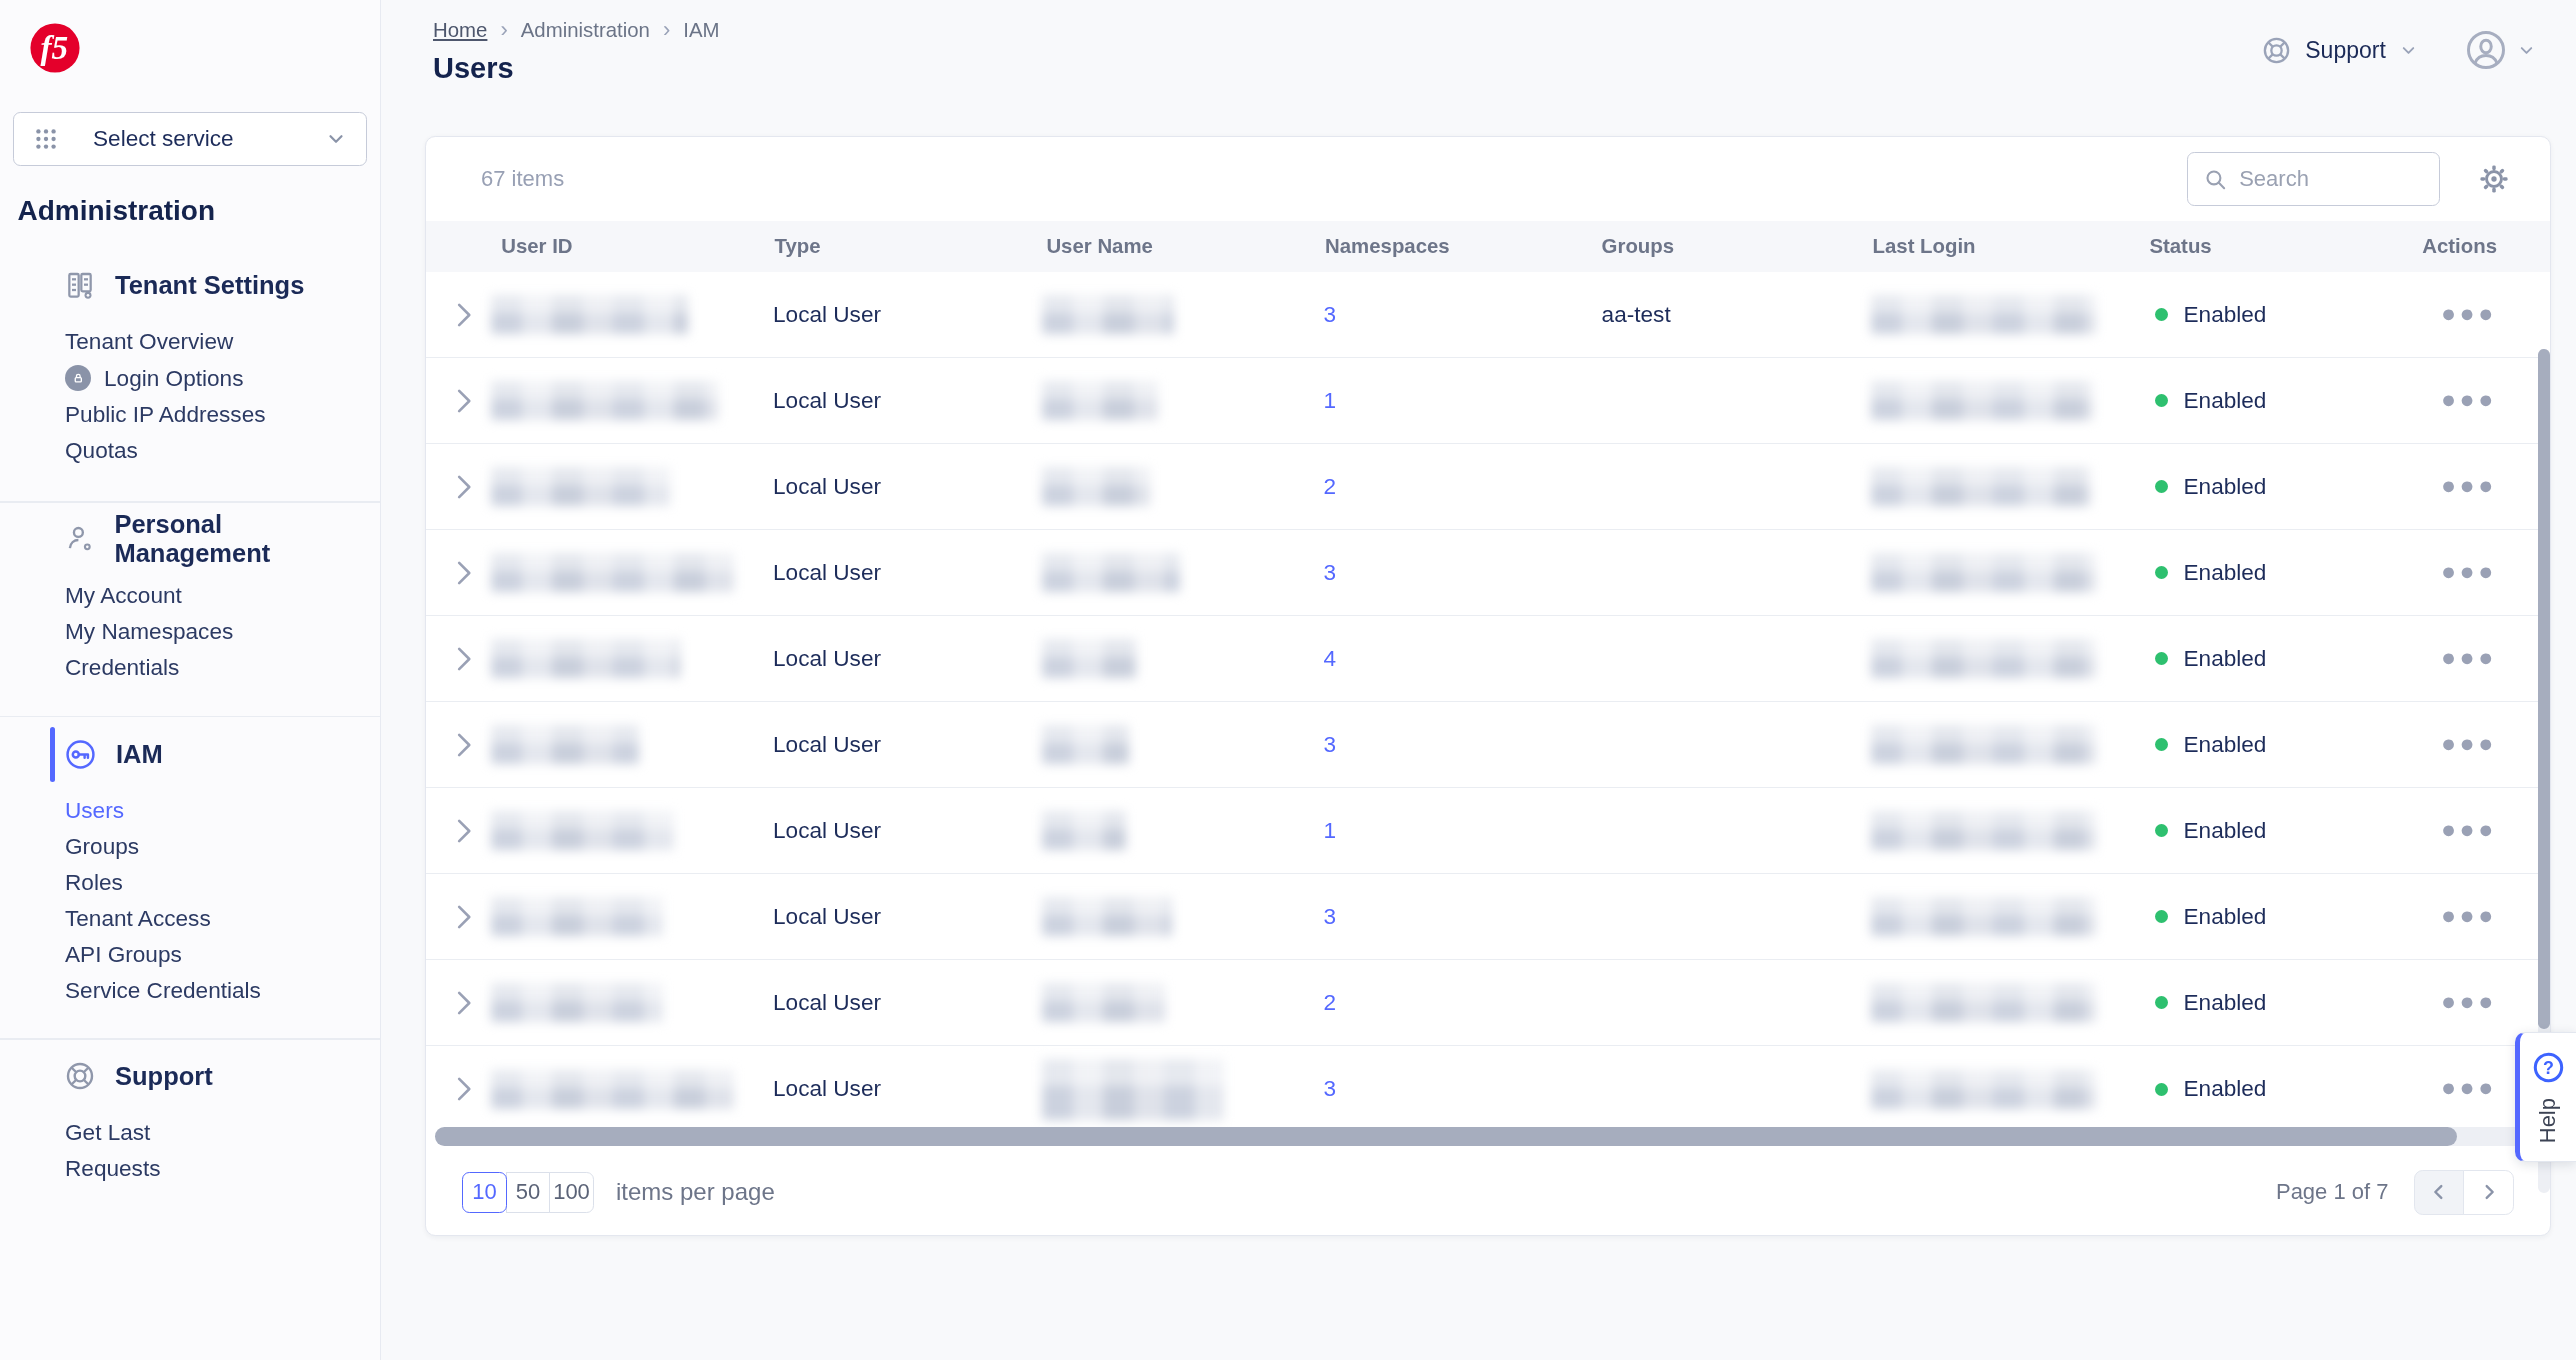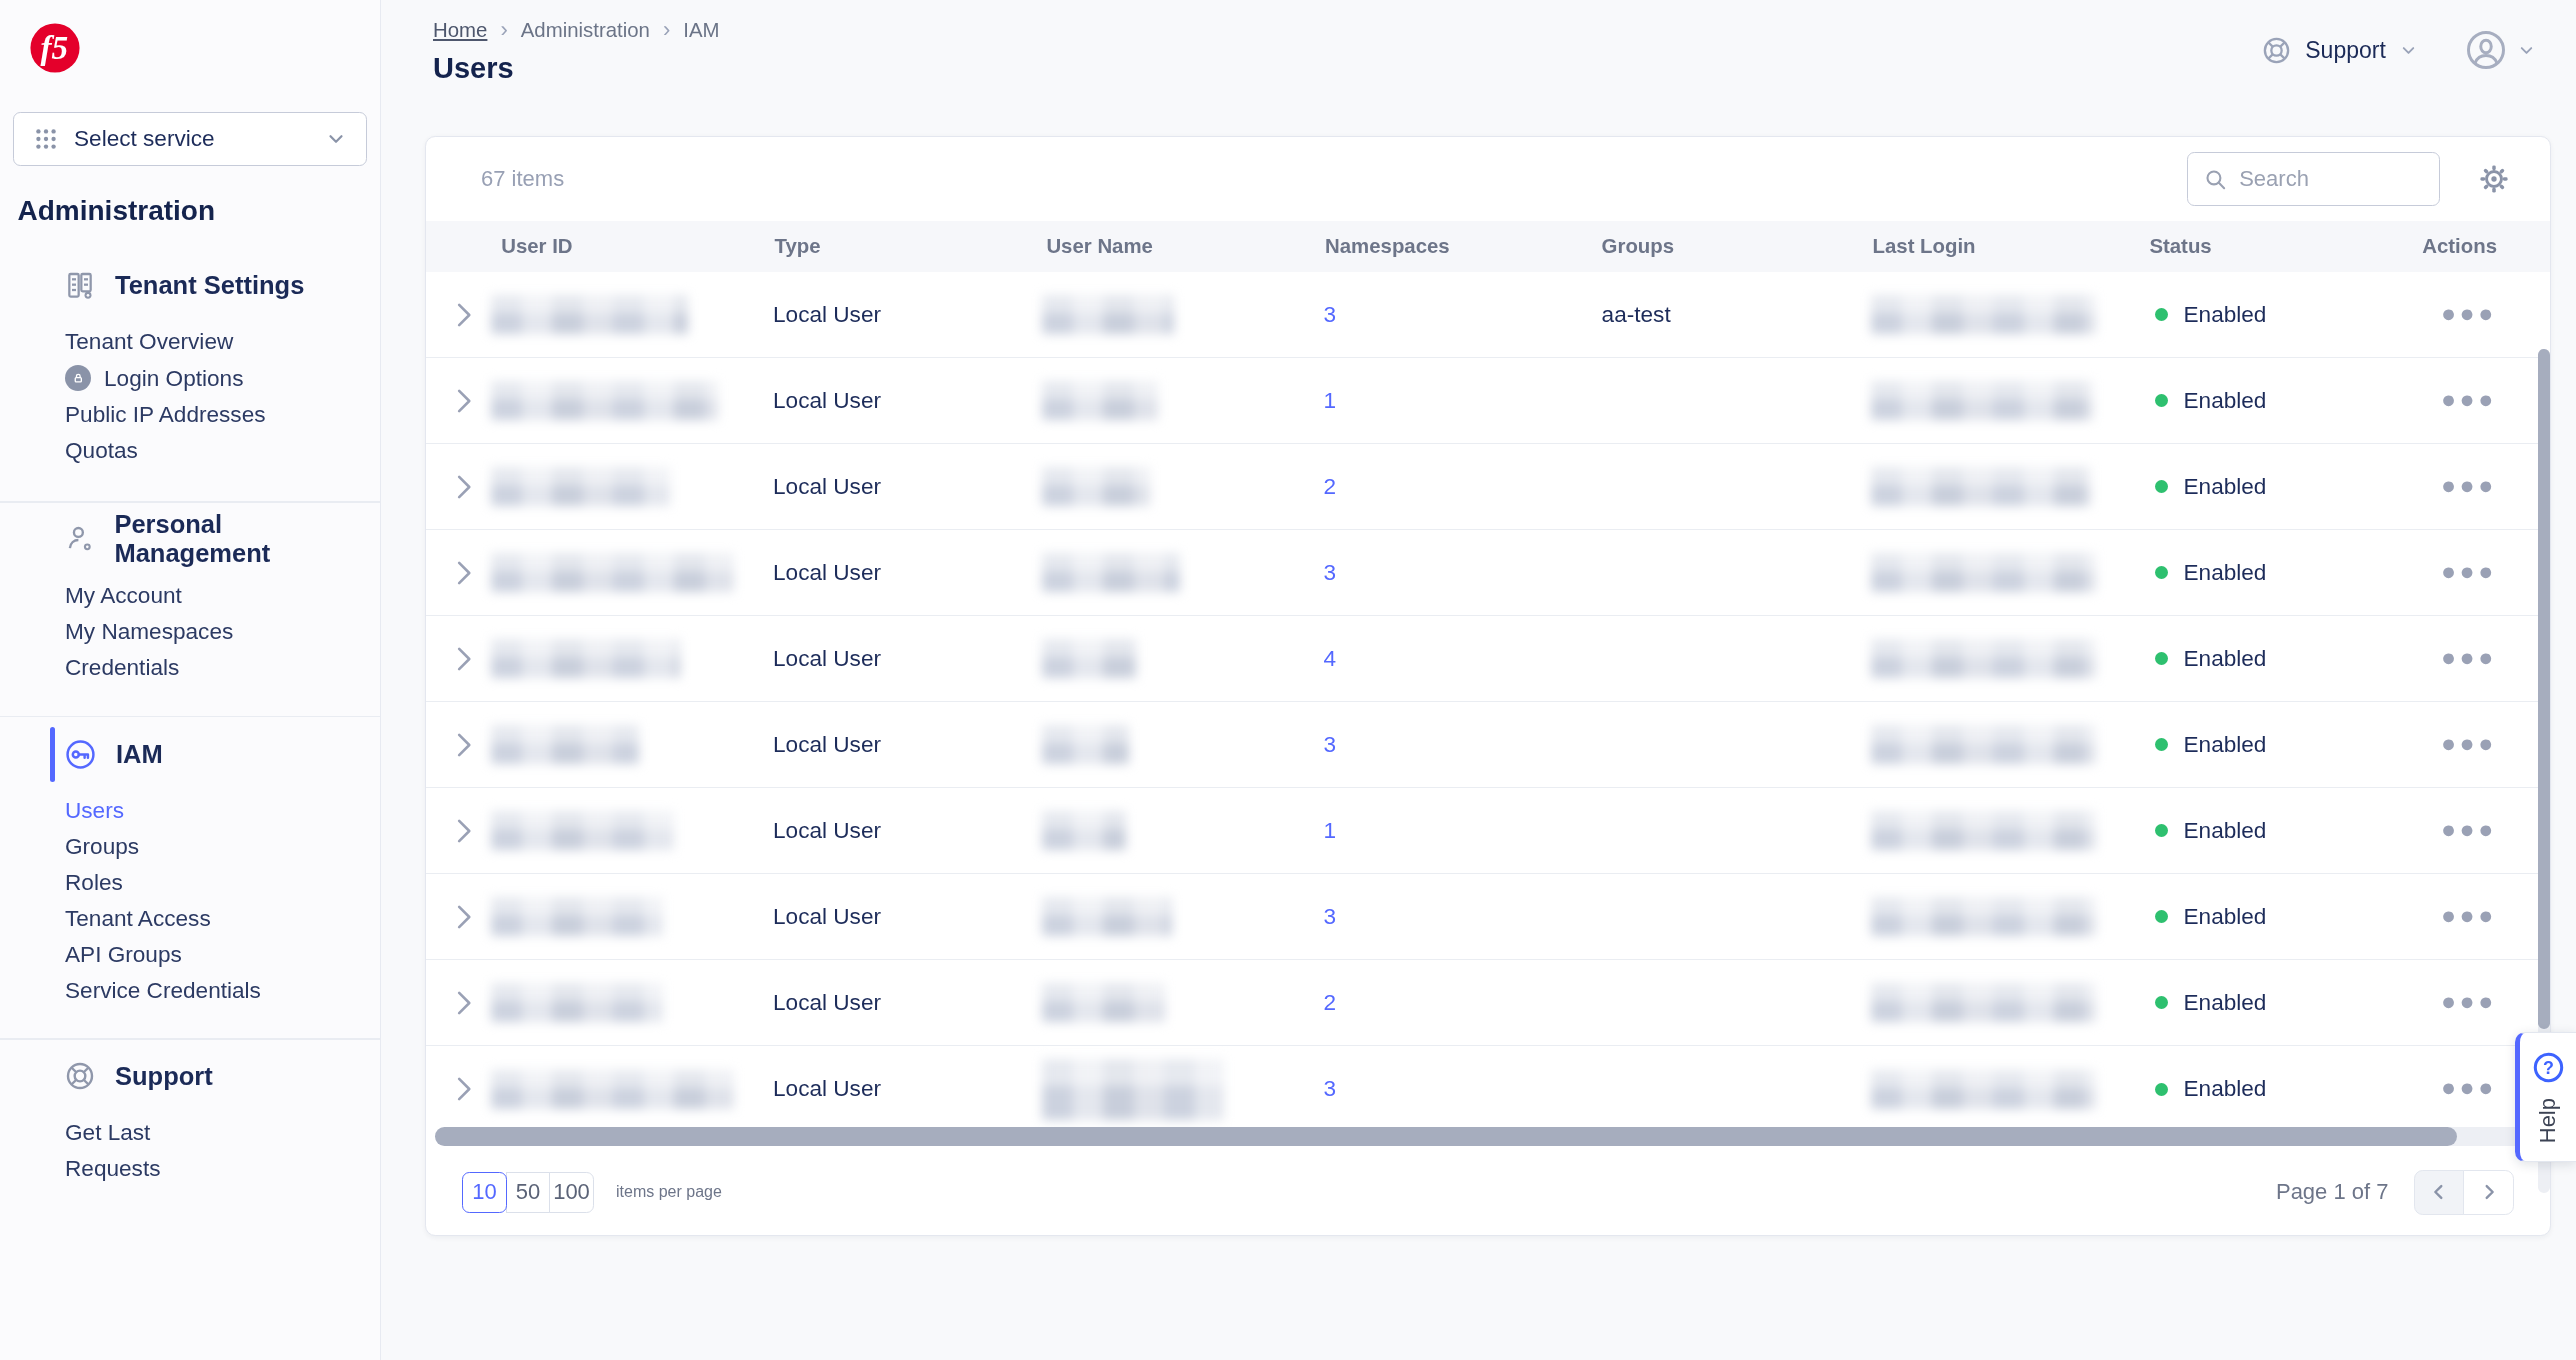--- a/index.html
+++ b/index.html
@@ -16,21 +16,21 @@
   }
   *{box-sizing:border-box;margin:0;padding:0;}
   html,body{width:2576px;height:1361px;overflow:hidden;background:#f8f9fb;
     font-family:"Liberation Sans",sans-serif;color:var(--navy);}
   .app{display:flex;width:100%;height:100%;}
 
   
   .sidebar{width:381px;min-width:381px;height:100%;background:#fbfbfd;border-right:1.5px solid var(--border);position:relative;}
   .logo{margin:22px 0 0 29px;width:52px;height:52px;}
   .select-service{margin:38px 13px 0 13px;height:54px;border:1.5px solid #c6cbd9;border-radius:7.3px;
-    background:#fff;display:flex;align-items:center;padding:0 19px;gap:15px;cursor:pointer;}
+    background:#fff;display:flex;align-items:center;padding:0 19px;gap:34px;cursor:pointer;}
   .select-service .lbl{font-size:22.6px;color:#1d2c5a;}
   .select-service .chev{margin-left:auto;}
   .admin-title{margin:29px 0 0 17.5px;font-size:28px;line-height:32px;font-weight:bold;color:#14234d;}
   .group-header{display:flex;align-items:center;gap:19px;padding-left:24px;margin-top:41px;height:35px;position:relative;margin-left:40px;}
   .group-header .g-title{font-size:25.5px;font-weight:bold;color:#1b2a57;}
   .group-header.active::before{content:"";position:absolute;left:10.2px;top:-10.2px;width:4.4px;height:55px;border-radius:2.9px;background:var(--accent);}
   .nav-item{padding-left:65px;margin-top:11px;font-size:22.6px;line-height:25px;color:var(--nav-item);cursor:pointer;display:flex;align-items:center;}
   .nav-item.first{margin-top:26px;}
   .nav-item.active{color:var(--accent);}
   .divider{height:1.5px;background:#e9ecf2;margin-top:38px;}
@@ -96,21 +96,21 @@
   .hscroll{position:absolute;left:8.7px;right:8.7px;top:990px;height:19px;border-radius:9.5px;background:#edeff4;}
   .hscroll .thumb{position:absolute;left:0;top:0;height:19px;width:96%;border-radius:9.5px;background:#a6adbe;cursor:grab;}
 
   .card-bottom{position:absolute;left:0;right:0;bottom:0;height:86px;display:flex;align-items:center;padding:0 36px;}
   .size-group{display:flex;}
   .size-btn{width:45px;height:41px;border:1.5px solid #dbe0ea;background:#fff;display:flex;align-items:center;justify-content:center;
     font-size:22px;color:#5b6377;cursor:pointer;margin-left:-1.5px;}
   .size-btn:first-child{margin-left:0;border-radius:7.3px 0 0 7.3px;}
   .size-btn:last-child{border-radius:0 7.3px 7.3px 0;}
   .size-btn.active{border-color:var(--accent);color:var(--accent);border-radius:7.3px;position:relative;z-index:2;}
-  .ipp-label{margin-left:22px;font-size:16px;color:#6d7589;text-align:center;}
+  .ipp-label{margin-left:22px;font-size:24px;color:#6d7589;text-align:center;}
   .page-info{margin-left:auto;font-size:22px;color:#6d7589;margin-right:25px;}
   .pager{display:flex;}
   .pager-btn{width:51px;height:45px;border:1.5px solid #e2e6ee;display:flex;align-items:center;justify-content:center;cursor:pointer;background:#fff;}
   .pager-btn.prev{border-radius:8.7px 0 0 8.7px;background:#f1f3f7;}
   .pager-btn.next{border-radius:0 8.7px 8.7px 0;margin-left:-1.5px;}
 
   
   .vscroll{position:absolute;top:349px;right:26px;width:11.6px;height:844px;border-radius:5.8px;background:#edeff4;}
   .vscroll .thumb{position:absolute;top:0;left:0;width:11.6px;height:680px;border-radius:5.8px;background:#a6adbe;cursor:grab;}
 

